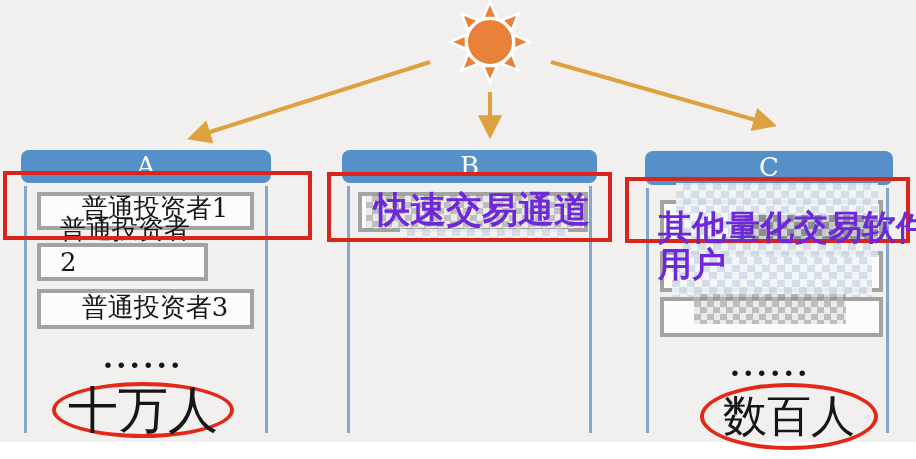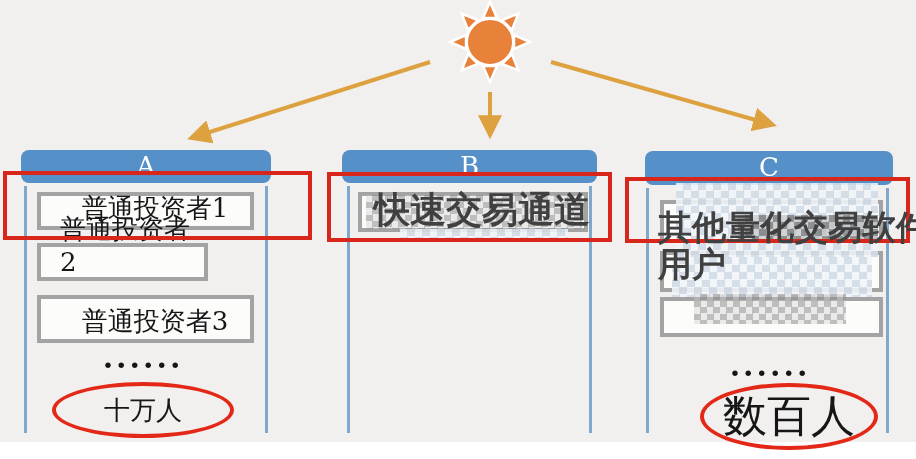--- a/index.html
+++ b/index.html
@@ -31,21 +31,21 @@
   .vl-c2 { left:886px; top:188px; height:245px; }
 
   
   .ibox {
     position:absolute; background:#fcfcfb; border:4px solid #a3a3a3; box-sizing:border-box;
     display:flex; align-items:flex-end; justify-content:center;
     font-size:26px; color:#161616; z-index:2;padding-left:19px;
   }
   .box-a1 { left:37px; top:192px; width:217px; height:38px; }
   .box-a2 { left:37px; top:243px; width:171px; height:38px; }
-  .box-a3 { left:37px; top:295px; width:217px; height:48px; }
+  .box-a3 { left:37px; top:289px; width:217px; height:40px; }
   .box-b1 { left:358px; top:192px; width:230px; height:40px; }
   .box-c1 { left:660px; top:200px; width:223px; height:43px; }
   .box-c2 { left:660px; top:251px; width:223px; height:41px; }
   .box-c3 { left:660px; top:297px; width:223px; height:40px; }
 
   
   .mosaic { position:absolute; z-index:3; }
   .mosaic.mid {
     background-image:repeating-conic-gradient(rgba(148,148,148,0.60) 0% 25%, rgba(205,205,205,0.38) 0% 50%);
     background-size:13px 13px;
@@ -65,36 +65,36 @@
   .mz-c3 { left:738px; top:215px; width:140px; height:27px; }
   .mz-c4 { left:694px; top:294px; width:152px; height:30px; }
 
   
   .red-rect { position:absolute; border:4px solid #d8261b; box-sizing:border-box; z-index:4; background:transparent; }
   .rr-a { left:3px;   top:171px; width:309px; height:69px; }
   .rr-b { left:327px; top:172px; width:285px; height:70px; }
   .rr-c { left:625px; top:177px; width:285px; height:66px; }
 
   
-  .red-label { position:absolute; color:#404040; font-weight:bold; z-index:5; white-space:nowrap; }
+  .red-label { position:absolute; color:#6d28d9; font-weight:bold; z-index:5; white-space:nowrap; }
   .rl-b { left:352px; top:189px; width:260px; font-size:36px; line-height:40px; text-align:center; }
   .rl-c { left:658px; top:209px; font-size:34px; line-height:37px; text-align:left; }
 
   
   .dots { position:absolute; color:#161616; font-weight:bold; font-size:30px; letter-spacing:3px; text-align:center; z-index:2; }
   .dots-a { left:53px;  top:348px; width:180px; }
   .dots-c { left:690px; top:356px; width:160px; }
 
   
   .count-ellipse {
     position:absolute; border:4px solid #e32818; border-radius:50%; box-sizing:border-box;
     display:flex; align-items:center; justify-content:center;
     color:#161616; z-index:4; background:transparent;
   }
-  .el-a { left:52px;  top:382px; width:182px; height:56px; font-size:26px;font-family:Liberation Mono, monospace; }
+  .el-a { left:52px;  top:382px; width:182px; height:56px; font-size:50px;font-family:Liberation Mono, monospace; }
   .el-b { left:406px; top:383px; width:126px; height:57px; font-size:33px; }
   .el-c { left:700px; top:383px; width:178px; height:67px; font-size:44px; }
 </style>
 </head>
 <body>
 
 <div class="stage">
 
   <div class="footer-strip"></div>
 

